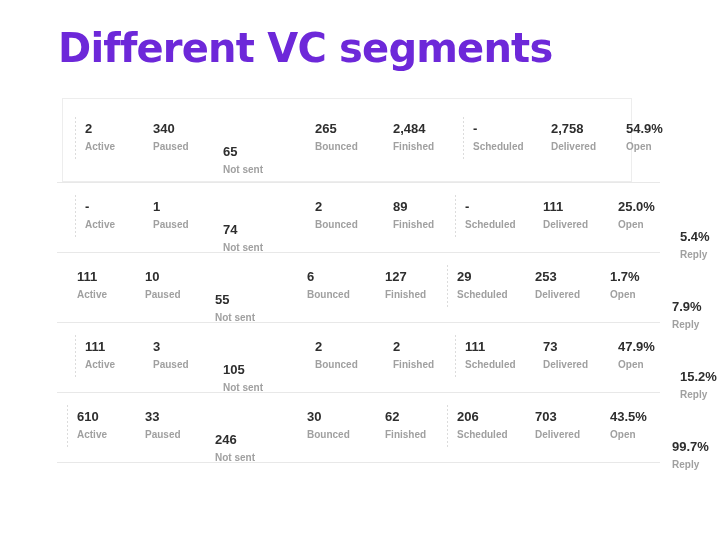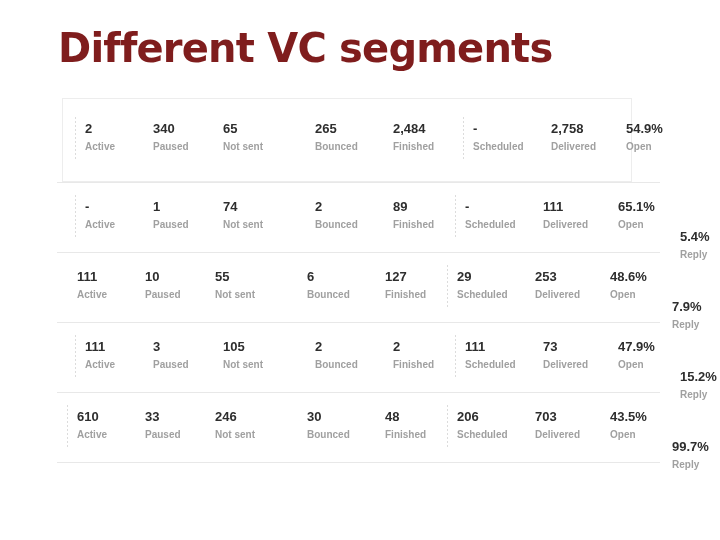--- a/index.html
+++ b/index.html
@@ -17,21 +17,21 @@
 
   
   .slide-title {
     position: absolute;
     left: 58px;
     top: 25px;
     font-family: "DejaVu Sans", sans-serif;
     font-size: 40px;
     font-weight: bold;
     letter-spacing: -0.8px;
-    color: #7f1d1d;
+    color: #6d28d9;
     line-height: 1.15;
     white-space: nowrap;
   }
 
   
   .stats-board {
     position: absolute;
     left: 0;
     top: 98px;
     width: 720px;
@@ -113,21 +113,21 @@
     font-size: 10px;
     font-weight: bold;
     color: #a0a0a0;
     line-height: 1.9;
     white-space: nowrap;
   }
 
   
   .w-active    { width: 68px; }
   .w-paused    { width: 70px; }
-  .w-notsent   { width: 76px; }
+  .w-notsent   { width: 76px; margin-top: 23px; }
   .w-bounced   { width: 78px; margin-left: 16px; }
   .w-finished  { width: 72px; }
   .w-scheduled { width: 78px; }
   .w-delivered { width: 75px; }
   .w-open      { width: 62px; }
   .w-reply     { width: 58px; margin-top: 30px; }
 
   .gap-before { margin-left: 8px; }
 </style>
 </head>
@@ -200,21 +200,21 @@
       </div>
       <div class="stat divided w-scheduled">
         <div class="stat-value">-</div>
         <div class="stat-label">Scheduled</div>
       </div>
       <div class="stat w-delivered">
         <div class="stat-value">111</div>
         <div class="stat-label">Delivered</div>
       </div>
       <div class="stat w-open">
-        <div class="stat-value">65.1%</div>
+        <div class="stat-value">25.0%</div>
         <div class="stat-label">Open</div>
       </div>
       <div class="stat w-reply">
         <div class="stat-value">5.4%</div>
         <div class="stat-label">Reply</div>
       </div>
     </div>
   </div>
 
   <div class="stats-row band flush">
@@ -241,21 +241,21 @@
       </div>
       <div class="stat divided w-scheduled">
         <div class="stat-value">29</div>
         <div class="stat-label">Scheduled</div>
       </div>
       <div class="stat w-delivered">
         <div class="stat-value">253</div>
         <div class="stat-label">Delivered</div>
       </div>
       <div class="stat w-open">
-        <div class="stat-value">48.6%</div>
+        <div class="stat-value">1.7%</div>
         <div class="stat-label">Open</div>
       </div>
       <div class="stat w-reply">
         <div class="stat-value">7.9%</div>
         <div class="stat-label">Reply</div>
       </div>
     </div>
   </div>
 
   <div class="stats-row band indent">
@@ -311,21 +311,21 @@
       </div>
       <div class="stat w-notsent">
         <div class="stat-value">246</div>
         <div class="stat-label">Not sent</div>
       </div>
       <div class="stat w-bounced">
         <div class="stat-value">30</div>
         <div class="stat-label">Bounced</div>
       </div>
       <div class="stat w-finished">
-        <div class="stat-value">48</div>
+        <div class="stat-value">62</div>
         <div class="stat-label">Finished</div>
       </div>
       <div class="stat divided w-scheduled">
         <div class="stat-value">206</div>
         <div class="stat-label">Scheduled</div>
       </div>
       <div class="stat w-delivered">
         <div class="stat-value">703</div>
         <div class="stat-label">Delivered</div>
       </div>

